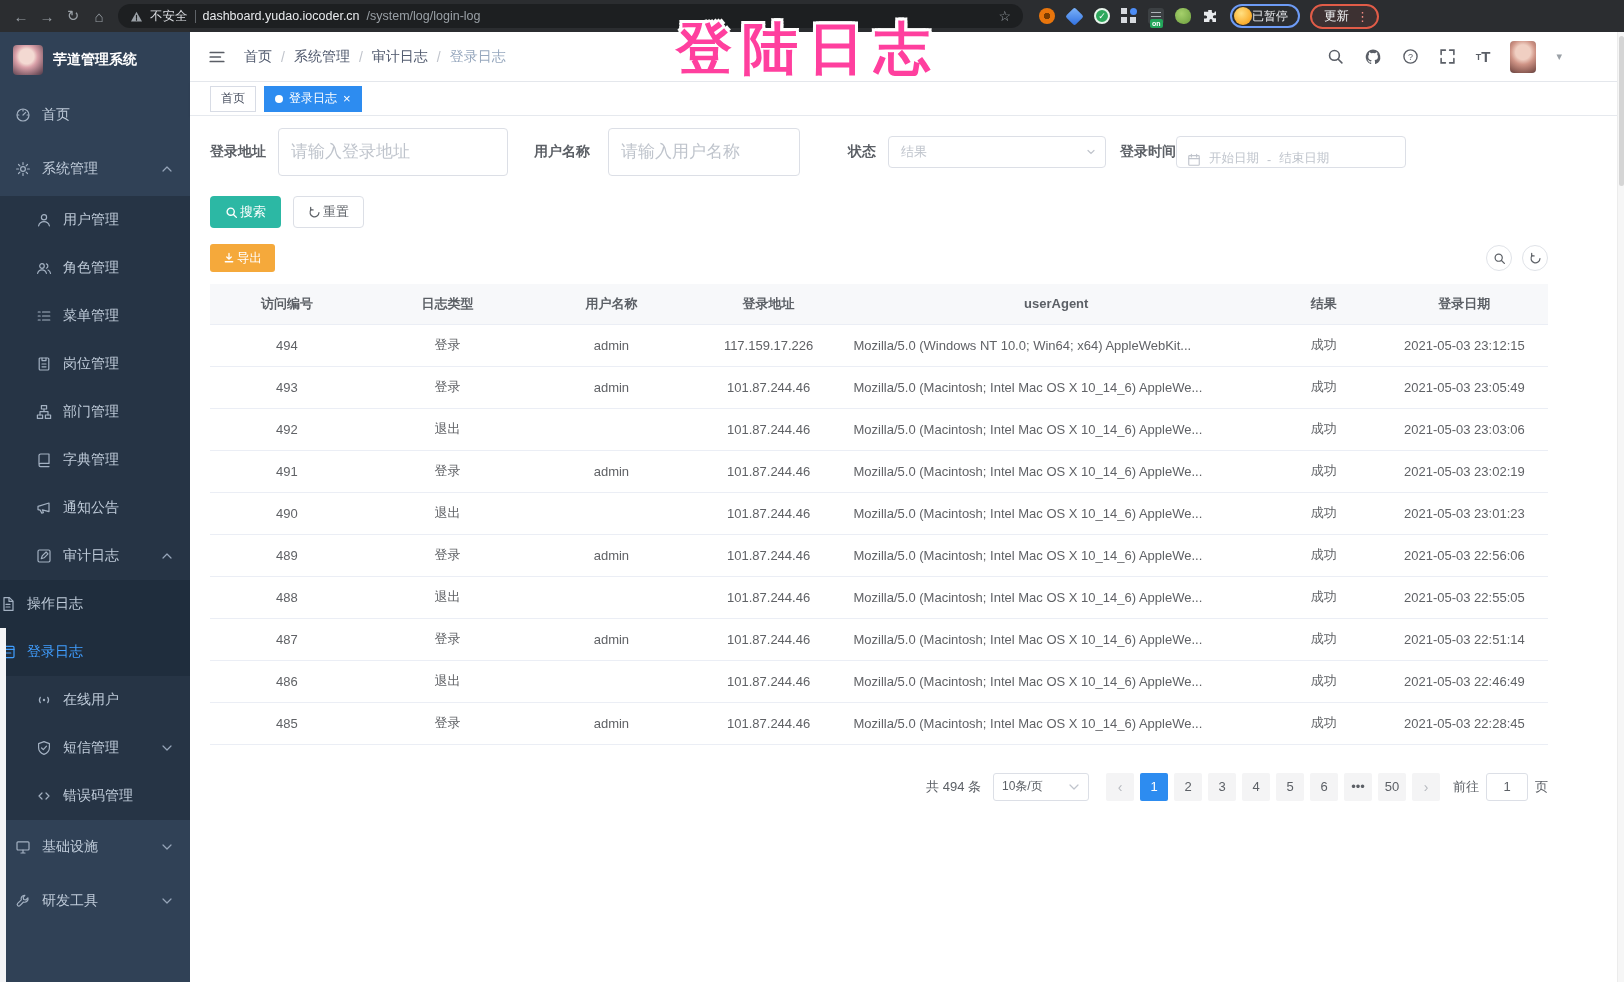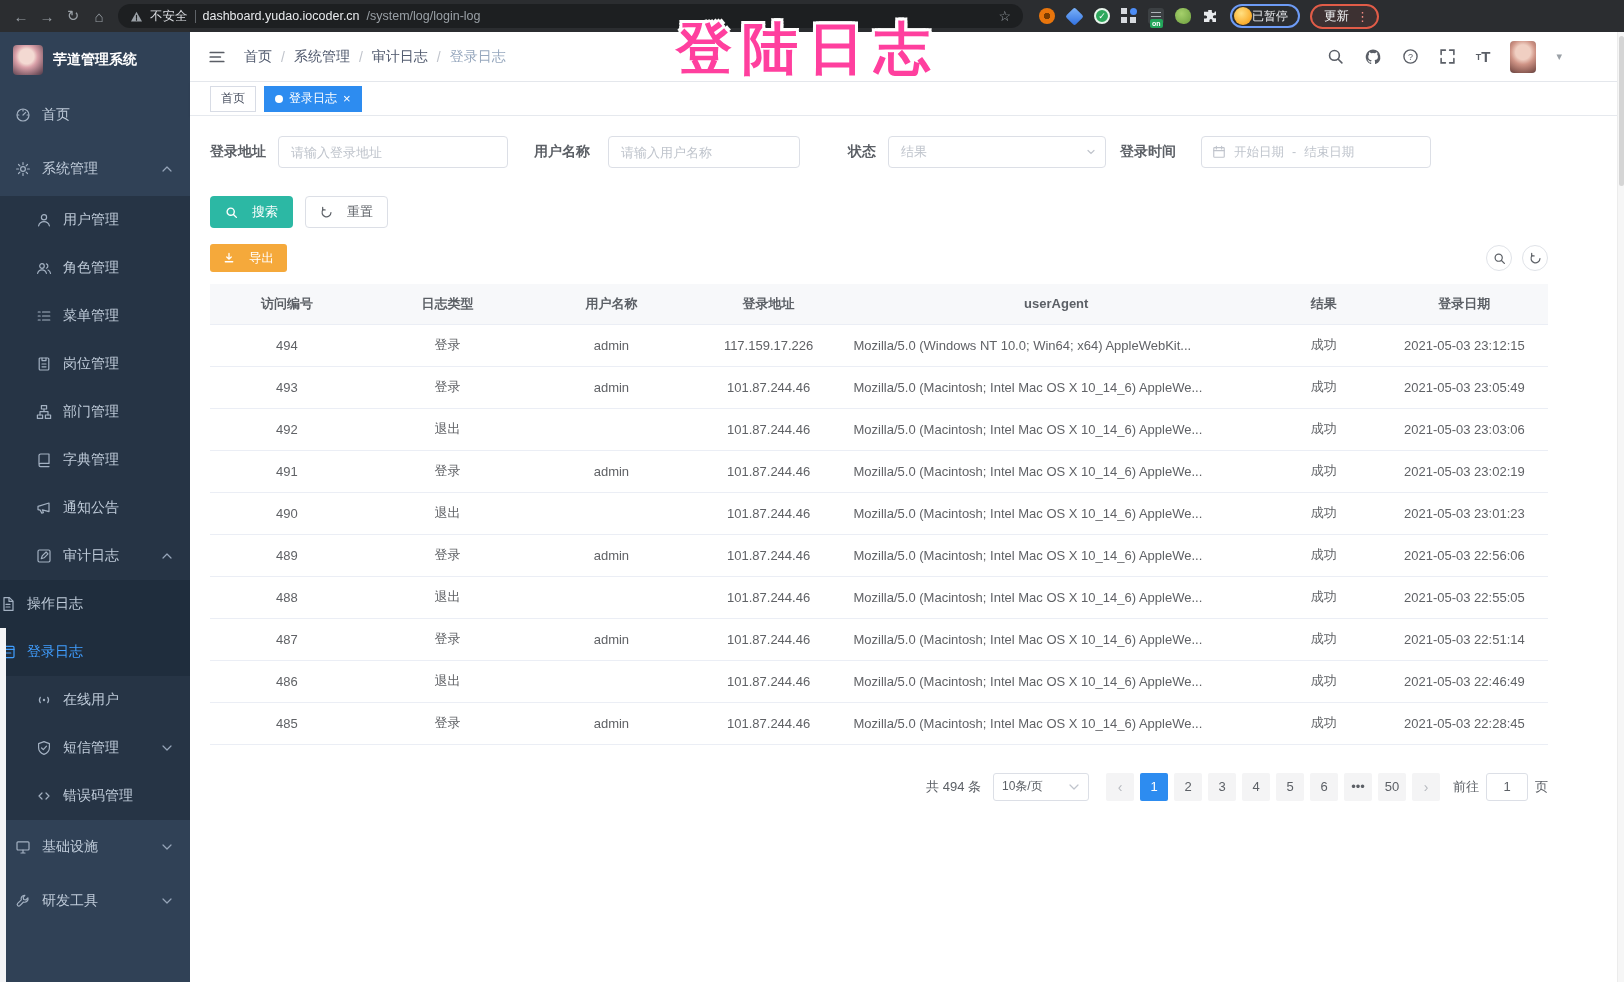--- a/index.html
+++ b/index.html
@@ -96,36 +96,36 @@
     border:1px solid #d8dce5; background:#fff; font-size:12px; color:#495060; cursor:pointer; }
   .tag.active { background:#2d8cf0; border-color:#2d8cf0; color:#fff; }
   .tag .dot { width:8px; height:8px; border-radius:50%; background:#fff; }
   .tag .close { font-size:13px; line-height:1; }
 
   .content { flex:1; padding:20px 76px 16px 20px; background:#fff; position:relative; min-width:0; }
 
   
   .filter-row { display:flex; align-items:center; height:32px; margin-bottom:28px; }
   .f-label { font-size:14px; font-weight:bold; color:#5c6066; white-space:nowrap; }
-  .f-input { height:32px; border:1px solid #dcdfe6; border-radius:4px; padding:0 12px;
-    font-size:13px; color:#606266; outline:none; font-family:inherit; }
+  .f-input { height:48px; border:1px solid #dcdfe6; border-radius:4px; padding:0 12px;
+    font-size:17px; color:#606266; outline:none; font-family:inherit; }
   .f-input::placeholder { color:#bfc4cc; }
   .f-select { height:32px; width:218px; border:1px solid #dcdfe6; border-radius:4px;
     display:flex; align-items:center; padding:0 26px 0 12px; position:relative;
     font-size:13px; color:#bfc4cc; cursor:pointer; }
   .f-select .chev { position:absolute; right:8px; color:#c0c4cc; display:flex; }
   .f-date { height:32px; width:230px; border:1px solid #dcdfe6; border-radius:4px;
     display:flex; align-items:center; gap:8px; padding:0 10px; font-size:12.5px; color:#bfc4cc; cursor:pointer; }
   .f-date .cal { color:#c0c4cc; display:flex; }
   .f-date .rsep { color:#bfc4cc; }
 
   
   .btn-row { display:flex; align-items:center; gap:12px; margin-bottom:16px; }
   .btn { height:32px; padding:0 14px; border-radius:4px; border:1px solid transparent;
-    display:inline-flex; align-items:center; gap:14px; font-size:13px; cursor:pointer; font-family:inherit; }
+    display:inline-flex; align-items:center; gap:2px; font-size:13px; cursor:pointer; font-family:inherit; }
   .btn-search { background:#2cb8a4; color:#fff; }
   .btn-reset { background:#fff; border-color:#dcdfe6; color:#5c6066; }
   .export-row { display:flex; align-items:center; justify-content:space-between; margin-bottom:12px; }
   .btn-export { background:#f5a93b; color:#fff; height:28px; padding:0 12px; font-size:12.5px; border-radius:3px; }
   .mini-group { display:flex; gap:10px; }
   .mini-btn { width:26px; height:26px; border-radius:50%; border:1px solid #e0e3e8; background:#fff;
     color:#5c6066; display:flex; align-items:center; justify-content:center; cursor:pointer; }
 
   
   table { width:100%; border-collapse:collapse; table-layout:fixed; }
@@ -460,21 +460,21 @@
         <span class="f-label" style="margin-left:48px;">状态</span>
         <div class="f-select" style="margin-left:12px;">
           <span>结果</span>
           <span class="chev">
             <svg width="12" height="12" viewBox="0 0 16 16" fill="none" stroke="currentColor" stroke-width="1.6" stroke-linecap="round">
                 <path d="M4 6l4 4 4-4"></path>
               </svg>
           </span>
         </div>
         <span class="f-label" style="margin-left:14px;">登录时间</span>
-        <div class="f-date" style="margin-left:25px;">
+        <div class="f-date" style="margin-left:0;align-items:flex-end;">
           <span class="cal">
             <svg width="14" height="14" viewBox="0 0 16 16" fill="none" stroke="currentColor" stroke-width="1.3" stroke-linecap="round">
                 <rect x="2" y="3" width="12" height="11" rx="1"></rect>
                 <path d="M2 6.5h12M5 1.5v3M11 1.5v3"></path>
               </svg>
           </span>
           <span>开始日期</span>
           <span class="rsep">-</span>
           <span>结束日期</span>
         </div>

